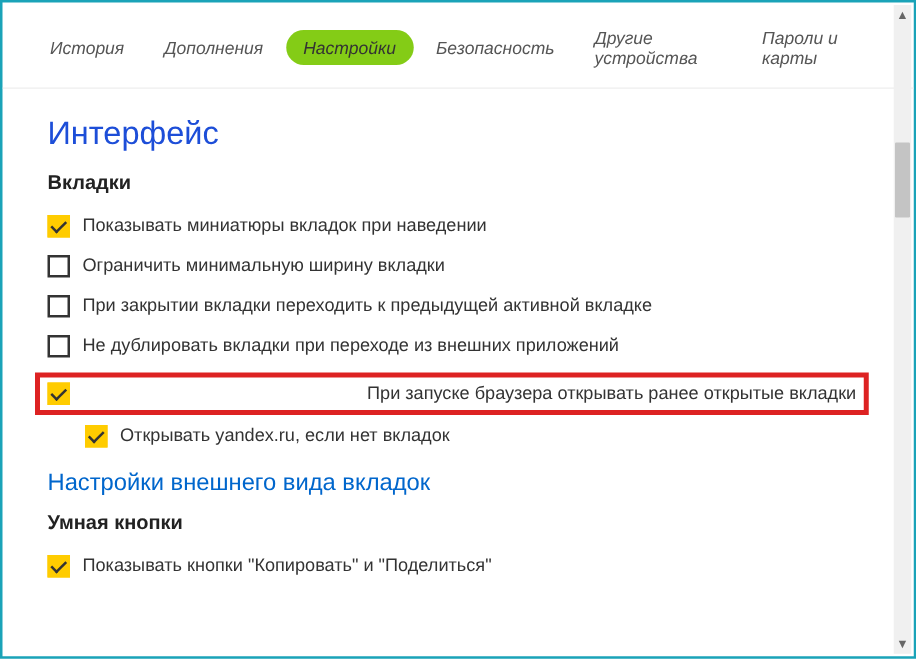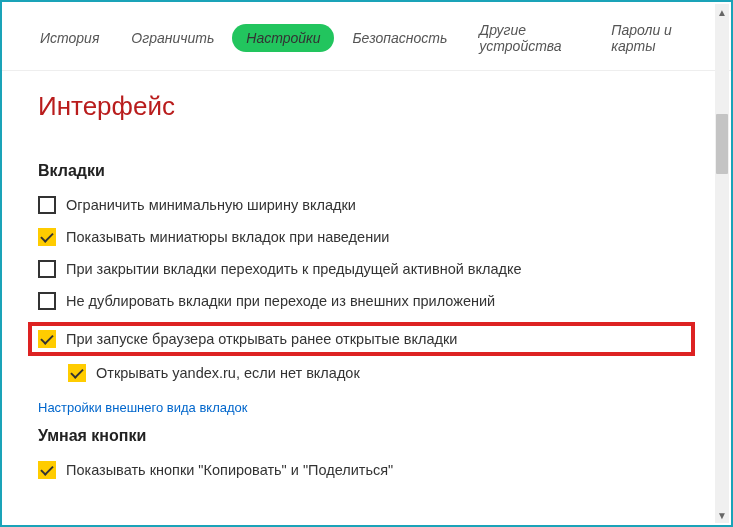--- a/index.html
+++ b/index.html
@@ -23,51 +23,52 @@
     font-style: italic;
   }
   .tab {
     padding: 6px 14px;
     color: #555;
     font-size: 14px;
     border-radius: 16px;
     cursor: pointer;
   }
   .tab.active {
-    background: #22c55e;
+    background: #84cc16;
     color: #333;
   }
   .content {
     padding: 20px 36px 0 36px;
   }
   .page-title {
     font-size: 26px;
     font-weight: 400;
-    color: #b91c1c;
-    margin-bottom: 40px;
+    color: #1d4ed8;
+    margin-bottom: 16px;
   }
   .section-title {
     font-size: 16px;
     font-weight: bold;
     color: #222;
     margin-bottom: 14px;
     margin-top: 12px;
   }
   .option-row {
     display: flex;
     align-items: center;
     gap: 10px;
     margin-bottom: 10px;
     padding: 2px 0;
   }
   .option-row.highlighted {
     border: 4px solid #d22;
     padding: 4px 6px;
     margin-left: -10px;
     margin-bottom: 6px;
+    justify-content: space-between;
   }
   .option-row.indented {
     margin-left: 30px;
   }
   .checkbox {
     width: 18px;
     height: 18px;
     border: 2px solid #333;
     background: #fff;
     flex-shrink: 0;
@@ -87,21 +88,21 @@
     border-left: 2px solid #333;
     border-bottom: 2px solid #333;
     transform: rotate(-45deg) translate(1px, -1px);
   }
   .option-label {
     color: #333;
     font-size: 14.5px;
   }
   .link {
     color: #0066cc;
-    font-size: 13px;
+    font-size: 19px;
     margin-top: 6px;
     cursor: pointer;
     display: inline-block;
   }
   .scrollbar {
     position: absolute;
     right: 2px;
     top: 2px;
     bottom: 2px;
     width: 14px;
@@ -127,41 +128,41 @@
     font-size: 10px;
   }
   .scroll-arrow.up { top: 0; }
   .scroll-arrow.down { bottom: 0; }
 </style>
 </head>
 <body>
 
 <div class="tabs">
   <div class="tab">История</div>
-  <div class="tab">Ограничить</div>
+  <div class="tab">Дополнения</div>
   <div class="tab active">Настройки</div>
   <div class="tab">Безопасность</div>
   <div class="tab">Другие устройства</div>
   <div class="tab">Пароли и карты</div>
 </div>
 
 <div class="content">
   <h1 class="page-title">Интерфейс</h1>
 
   <div>
     <div class="section-title">Вкладки</div>
 
     <div class="option-row">
+      <div class="checkbox checked"></div>
+      <span class="option-label">Показывать миниатюры вкладок при наведении</span>
+    </div>
+
+    <div class="option-row">
       <div class="checkbox"></div>
       <span class="option-label">Ограничить минимальную ширину вкладки</span>
-    </div>
-
-    <div class="option-row">
-      <div class="checkbox checked"></div>
-      <span class="option-label">Показывать миниатюры вкладок при наведении</span>
     </div>
 
     <div class="option-row">
       <div class="checkbox"></div>
       <span class="option-label">При закрытии вкладки переходить к предыдущей активной вкладке</span>
     </div>
 
     <div class="option-row">
       <div class="checkbox"></div>
       <span class="option-label">Не дублировать вкладки при переходе из внешних приложений</span>

